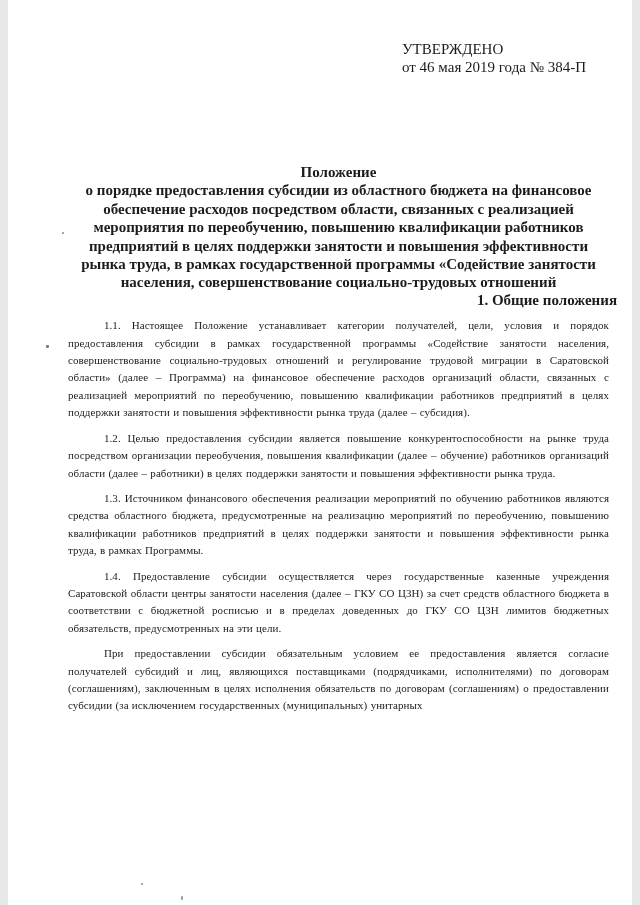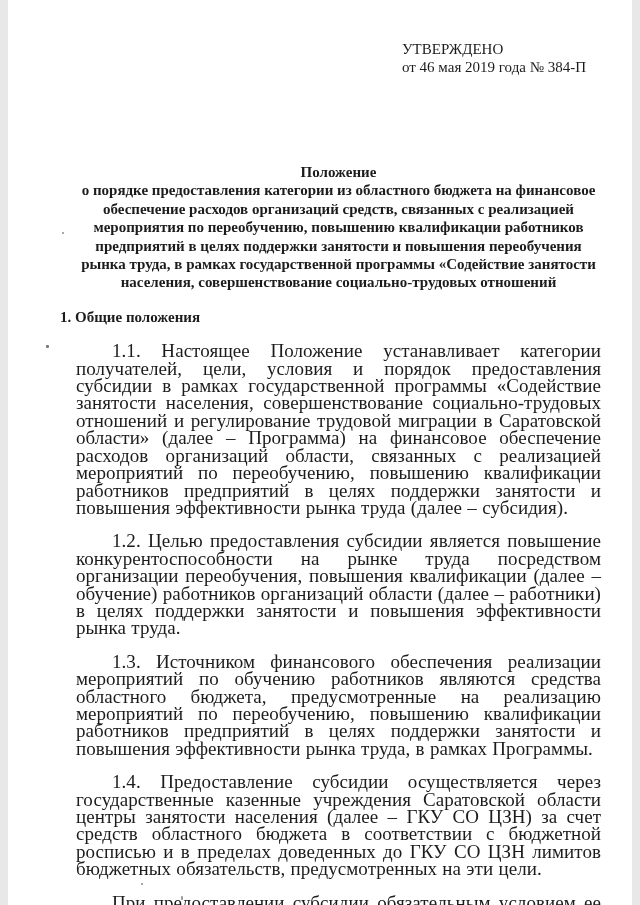--- a/index.html
+++ b/index.html
@@ -30,29 +30,29 @@
     left: 52px;
     width: 557px;
   }
   .title-line {
     text-align: center;
     font-weight: bold;
     font-size: 15px;
     line-height: 18.4px;
   }
   .section-heading {
-    text-align: left;
+    text-align: right;
     font-weight: bold;
     font-size: 15px;
     line-height: 17.4px;
-    margin-top: 17px;
+    margin-top: 0;
   }
   .para {
-    margin: 16px;
-    font-size: 19px;
+    margin: 8px;
+    font-size: 11px;
     line-height: 17.4px;
     text-align: justify;
     text-indent: 36px;
     letter-spacing: 0.05px;
     word-spacing: 0.5px;
   }
   .speck {
     position: absolute;
     background: #8a8a8a;
     border-radius: 1px;
@@ -68,24 +68,24 @@
 <div class="page">
 
   <div class="approval">
     <div>УТВЕРЖДЕНО</div>
     <div>от 46 мая 2019 года № 384-П</div>
   </div>
 
   <div class="content">
     <div class="title-block">
       <div class="title-line">Положение</div>
-      <div class="title-line">о порядке предоставления категории из областного бюджета на финансовое</div>
-      <div class="title-line">обеспечение расходов организаций средств, связанных с реализацией</div>
+      <div class="title-line">о порядке предоставления субсидии из областного бюджета на финансовое</div>
+      <div class="title-line">обеспечение расходов посредством области, связанных с реализацией</div>
       <div class="title-line">мероприятия по переобучению, повышению квалификации работников</div>
-      <div class="title-line">предприятий в целях поддержки занятости и повышения переобучения</div>
+      <div class="title-line">предприятий в целях поддержки занятости и повышения эффективности</div>
       <div class="title-line">рынка труда, в рамках государственной программы «Содействие занятости</div>
       <div class="title-line">населения, совершенствование социально-трудовых отношений</div>
     </div>
 
     <div class="section-heading">1. Общие положения</div>
 
     <p class="para">1.1. Настоящее Положение устанавливает категории получателей, цели, условия и порядок предоставления субсидии в рамках государственной программы «Содействие занятости населения, совершенствование социально-трудовых отношений и регулирование трудовой миграции в Саратовской области» (далее – Программа) на финансовое обеспечение расходов организаций области, связанных с реализацией мероприятий по переобучению, повышению квалификации работников предприятий в целях поддержки занятости и повышения эффективности рынка труда (далее – субсидия).</p>
     <p class="para">1.2. Целью предоставления субсидии является повышение конкурентоспособности на рынке труда посредством организации переобучения, повышения квалификации (далее – обучение) работников организаций области (далее – работники) в целях поддержки занятости и повышения эффективности рынка труда.</p>
     <p class="para">1.3. Источником финансового обеспечения реализации мероприятий по обучению работников являются средства областного бюджета, предусмотренные на реализацию мероприятий по переобучению, повышению квалификации работников предприятий в целях поддержки занятости и повышения эффективности рынка труда, в рамках Программы.</p>
     <p class="para">1.4. Предоставление субсидии осуществляется через государственные казенные учреждения Саратовской области центры занятости населения (далее – ГКУ СО ЦЗН) за счет средств областного бюджета в соответствии с бюджетной росписью и в пределах доведенных до ГКУ СО ЦЗН лимитов бюджетных обязательств, предусмотренных на эти цели.</p>

